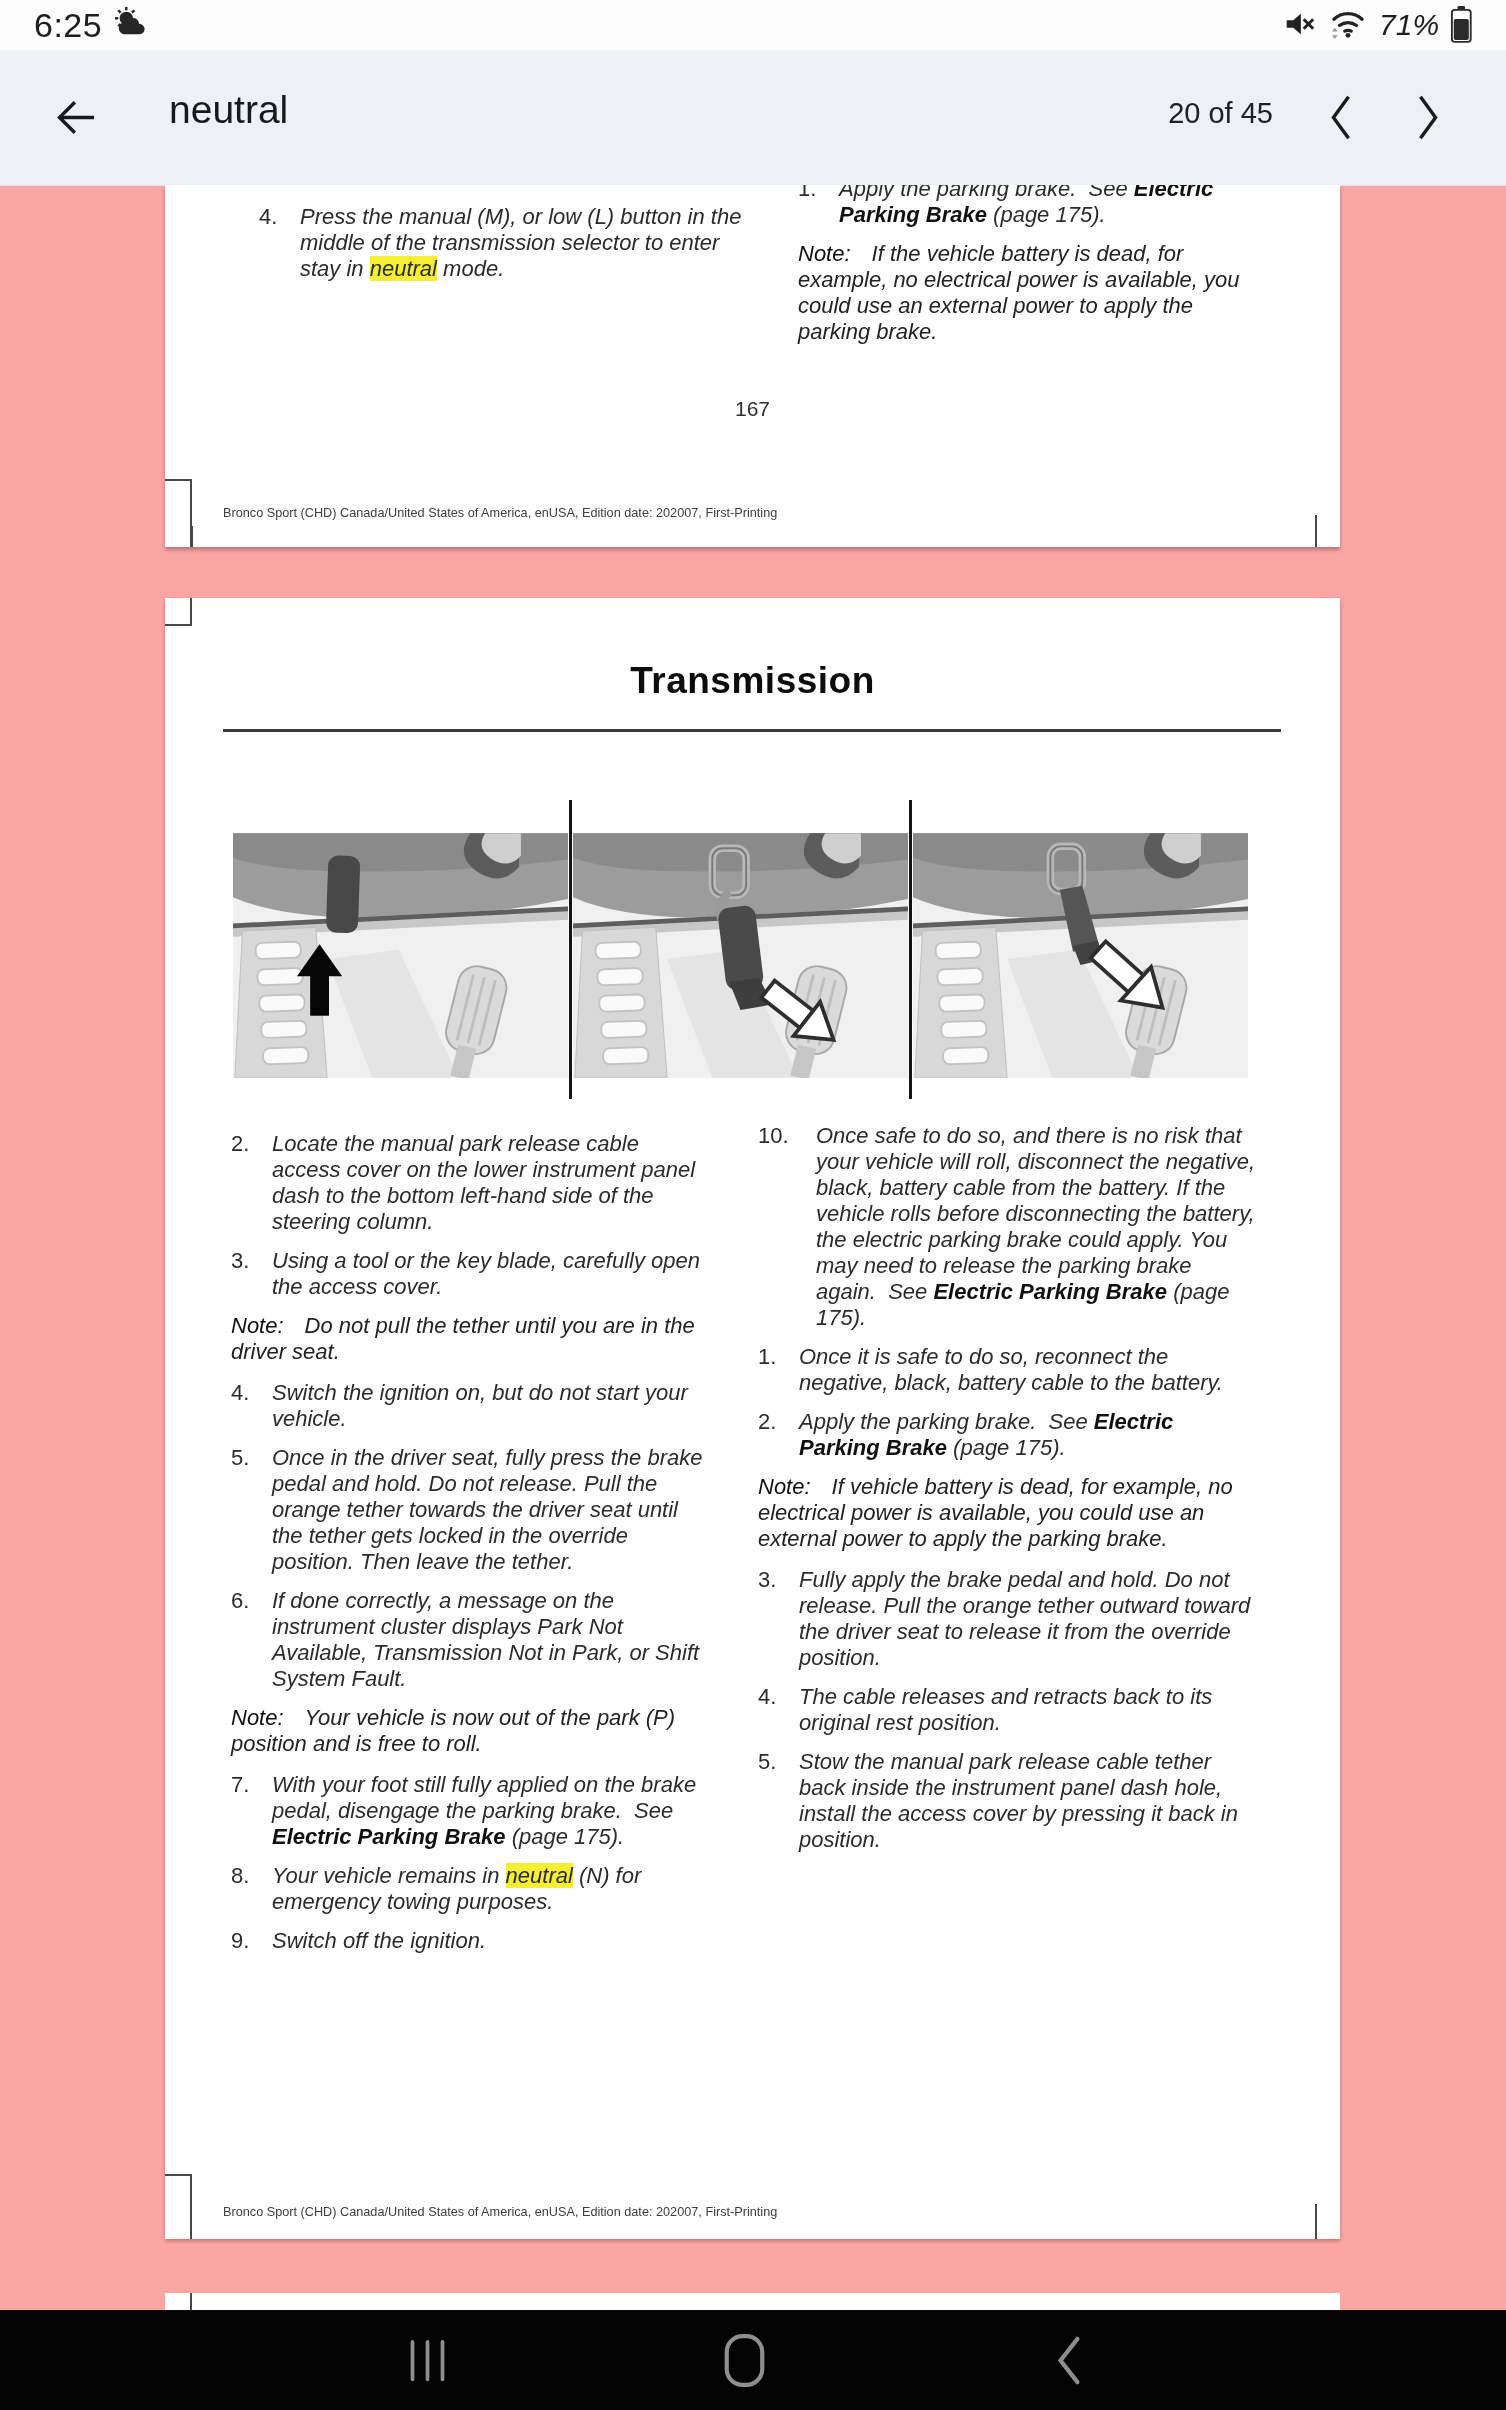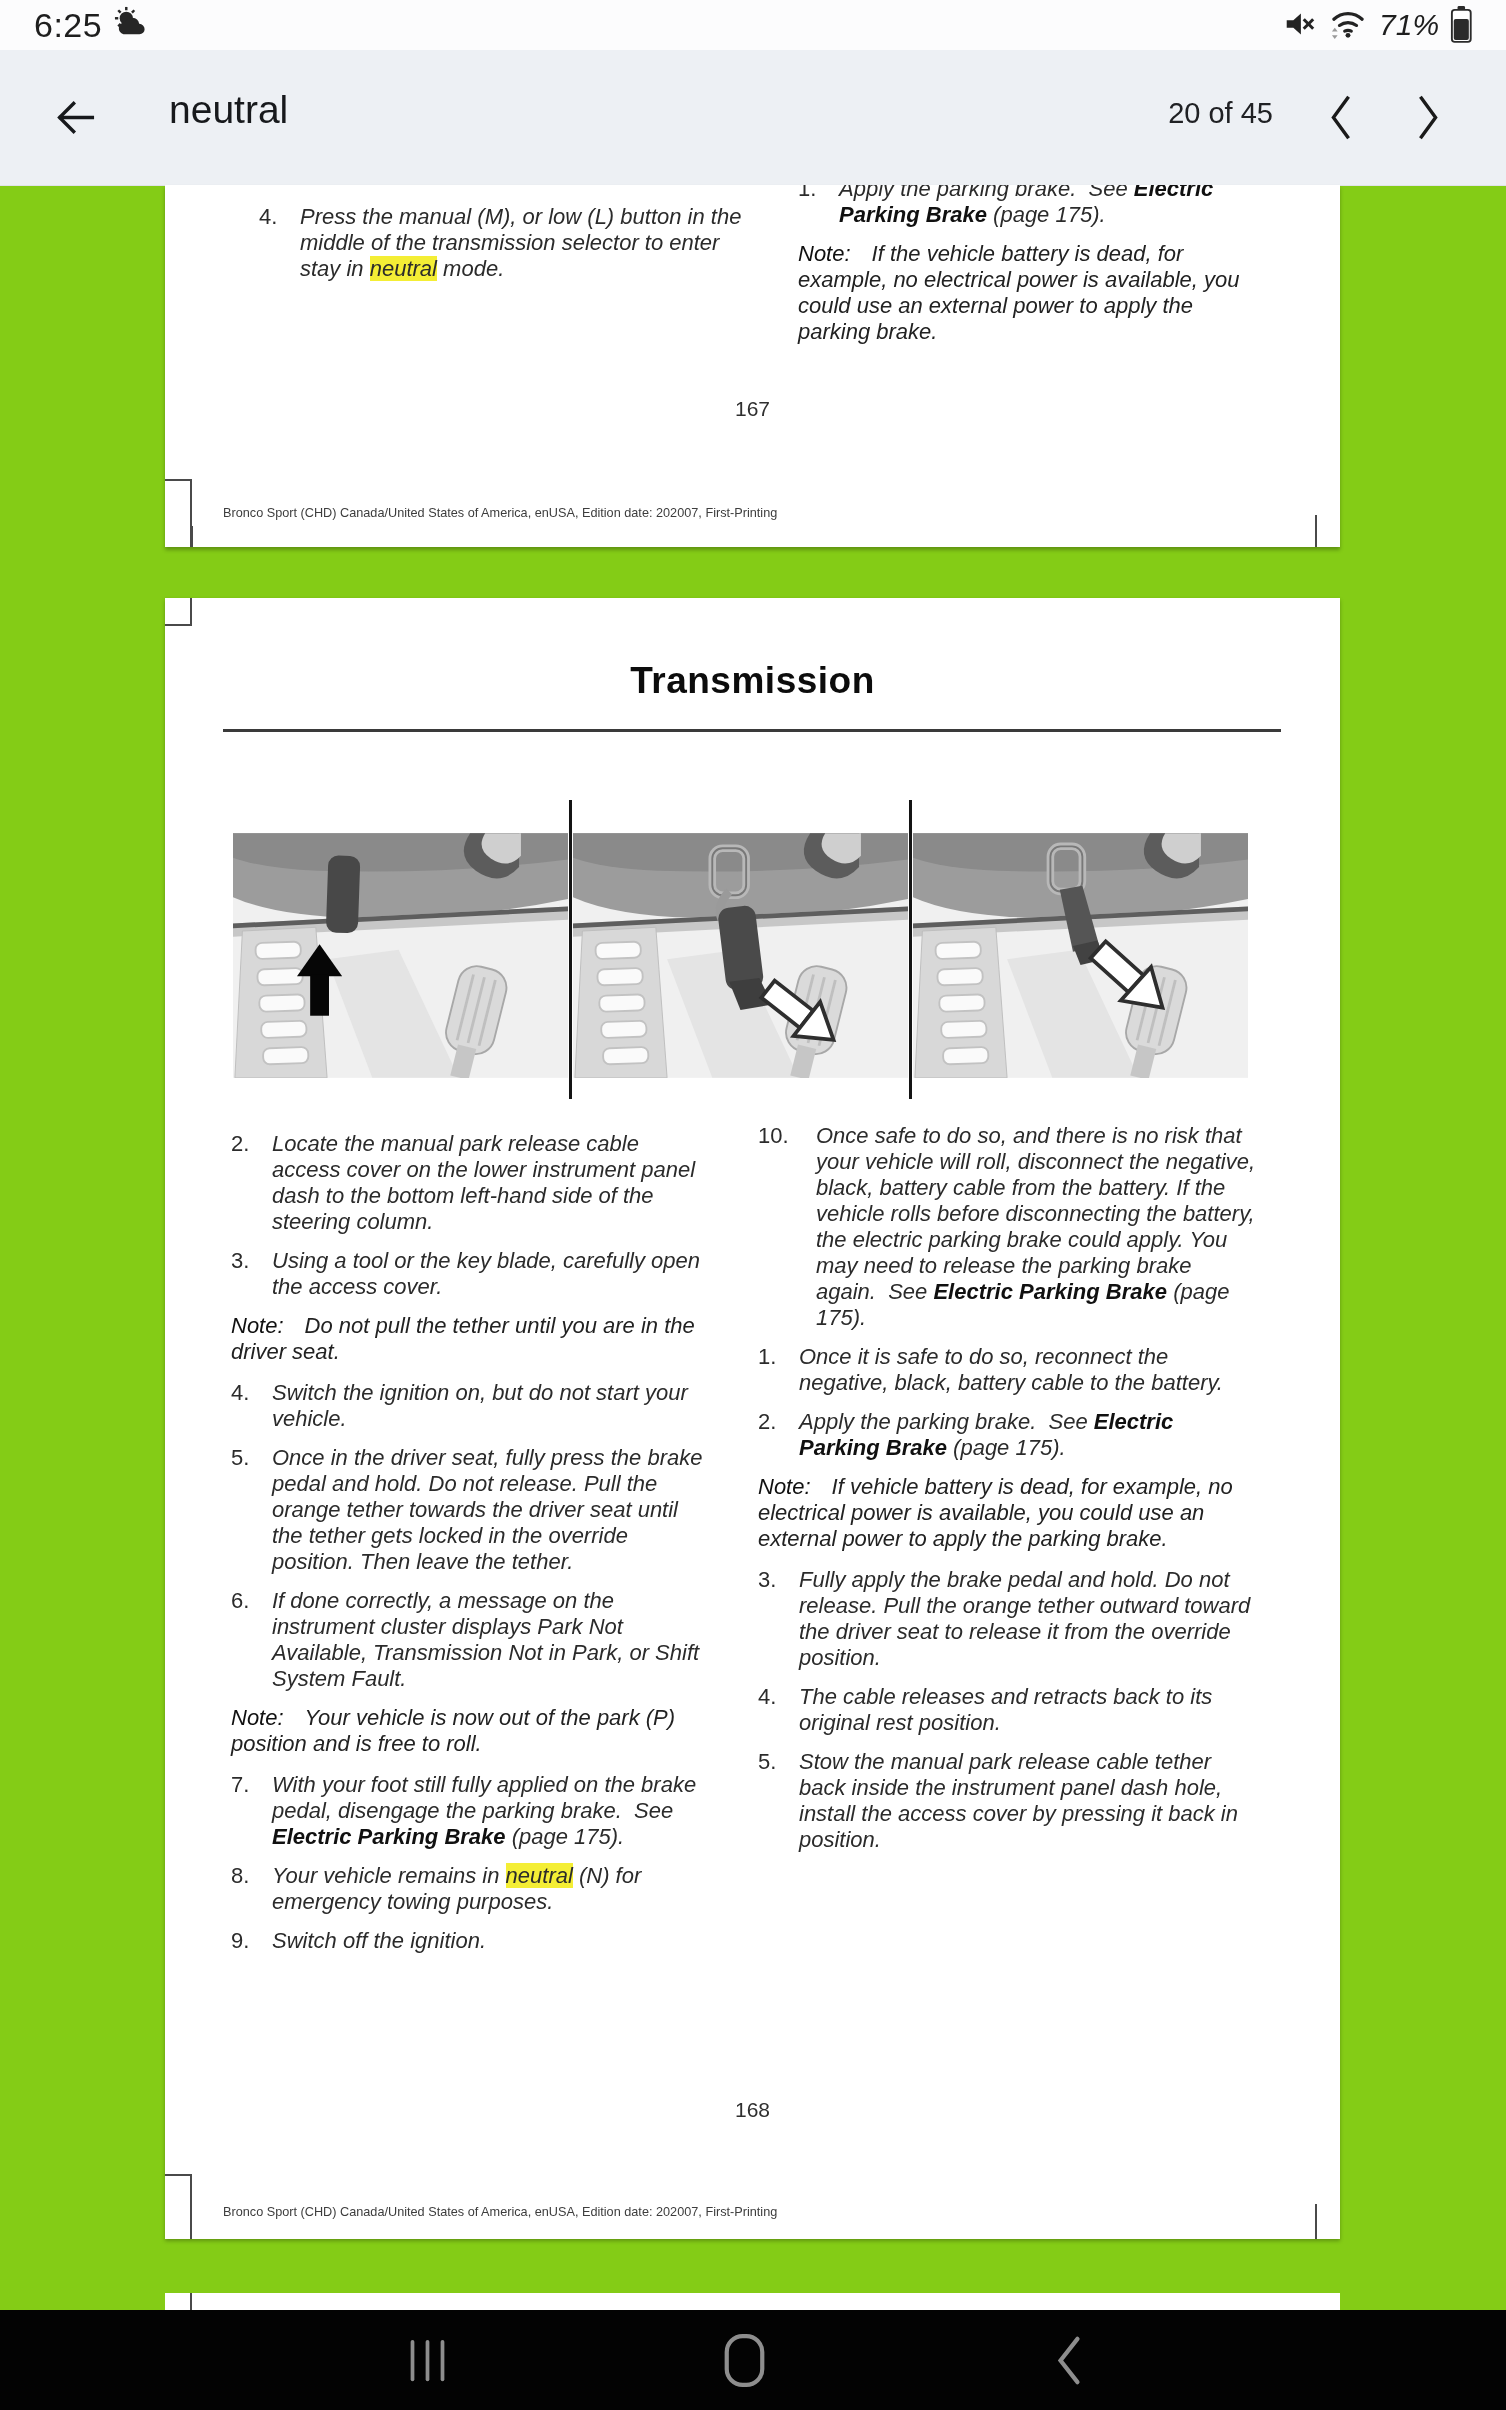--- a/index.html
+++ b/index.html
@@ -1,18 +1,18 @@
 <!DOCTYPE html>
 <html style="font-size:15px"><head>
 <meta charset="utf-8">
 <style>
   html,body{margin:0;padding:0;}
   body{width:1507px;height:2411px;overflow:hidden;background:#efefef;
        font-family:"Liberation Sans",sans-serif;-webkit-font-smoothing:antialiased;}
-  .screen{position:relative;width:1507px;height:2411px;background:#84cc16;}
+  .screen{position:relative;width:1507px;height:2411px;background:#fca5a5;}
 
   
   .statusbar{position:absolute;top:0;left:0;width:1507px;height:50px;background:#fcfcfd;
              display:flex;align-items:center;justify-content:space-between;padding:0 34px;box-sizing:border-box;}
   .sb-left{display:flex;align-items:center;gap:9.4px;}
   .sb-time{font-size:34px;color:#1e1e1e;letter-spacing:0.5px;margin-top:1.9px;}
   .sb-right{display:flex;align-items:center;gap:11.3px;font-style:italic;}
   .sb-batt-txt{font-size:30px;color:#1e1e1e;}
 
   
@@ -351,21 +351,20 @@
       <div class="li">
         <span class="num">4.</span>
         <div class="li-text">The cable releases and retracts back to its original rest position.</div>
       </div>
       <div class="li">
         <span class="num">5.</span>
         <div class="li-text">Stow the manual park release cable tether back inside the instrument panel dash hole, install the access cover by pressing it back in position.</div>
       </div>
     </div>
 
-    <div class="pagenum" style="top:1499px;">168</div>
     <div class="pfooter" style="top:1601px;">Bronco Sport (CHD) Canada/United States of America, enUSA, Edition date: 202007, First-Printing</div>
 
     <div class="cm" style="left:0;top:1576px;width:25.4px;height:1.9px;"></div>
     <div class="cm" style="left:25.4px;top:1576px;width:1.9px;height:65px;"></div>
     <div class="cm" style="left:1150px;top:1606px;width:1.9px;height:35px;"></div>
   </div>
 
   <div class="page page169">
     <div class="cm" style="left:25.4px;top:0;width:1.9px;height:17px;"></div>
   </div>

